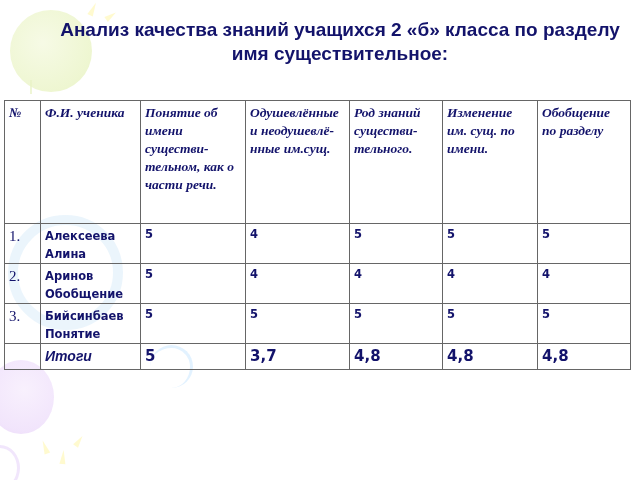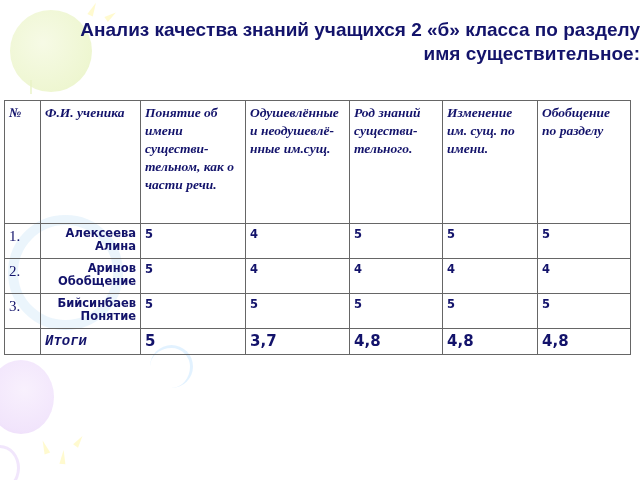--- a/index.html
+++ b/index.html
@@ -37,21 +37,21 @@
   .balloon-purple-2 {
     left: -20px; top: 445px; width: 34px; height: 40px; border-radius: 50%;
     border: 3px solid #eee0fb; opacity: 0.8;
   }
   .ray-3 { left: 42px; top: 440px; border-left: 3px solid transparent; border-right: 3px solid transparent; border-bottom: 14px solid #fff6a8; transform: rotate(-20deg); }
   .ray-4 { left: 60px; top: 450px; border-left: 3px solid transparent; border-right: 3px solid transparent; border-bottom: 14px solid #fff6a8; transform: rotate(5deg); }
   .ray-5 { left: 76px; top: 435px; border-left: 3px solid transparent; border-right: 3px solid transparent; border-bottom: 12px solid #fff6a8; transform: rotate(35deg); }
 
   .title {
     position: absolute; left: 40px; top: 18px; width: 600px;
-    text-align: right; color: #13136b; font-weight: bold;
+    text-align: center; color: #13136b; font-weight: bold;
     font-size: 19px; line-height: 24px;
     font-family: "Liberation Sans", sans-serif;
   }
 
   table.grades {
     position: absolute; left: 4px; top: 100px;
     border-collapse: collapse;
     table-layout: fixed;
   }
   table.grades td {
@@ -65,28 +65,28 @@
     font-family: "Liberation Serif", serif;
     font-style: italic; font-weight: bold;
     font-size: 13.5px; line-height: 18px;
   }
   .num {
     font-family: "Liberation Serif", serif;
     font-size: 15px; line-height: 18px; color: #2a2a55;
   }
   .name {
     font-family: "DejaVu Sans", sans-serif; font-weight: bold;
-    font-size: 11.5px; line-height: 13px; text-align: right;
+    font-size: 11.5px; line-height: 18px;
   }
   .val {
     font-family: "DejaVu Sans", sans-serif; font-weight: bold;
     font-size: 11.5px; line-height: 14px;
   }
   .total-label {
-    font-family: Liberation Mono, monospace; font-style: italic; font-weight: bold;
+    font-family: Liberation Sans, sans-serif; font-style: italic; font-weight: bold;
     font-size: 14px; line-height: 18px;
   }
   .total-val {
     font-family: "DejaVu Sans", sans-serif; font-weight: bold;
     font-size: 15px; line-height: 18px;
   }
   tr.r-hdr td { height: 119px; }
   tr.r-data td { height: 31px; }
   tr.r-total td { height: 22px; }
 </style>

